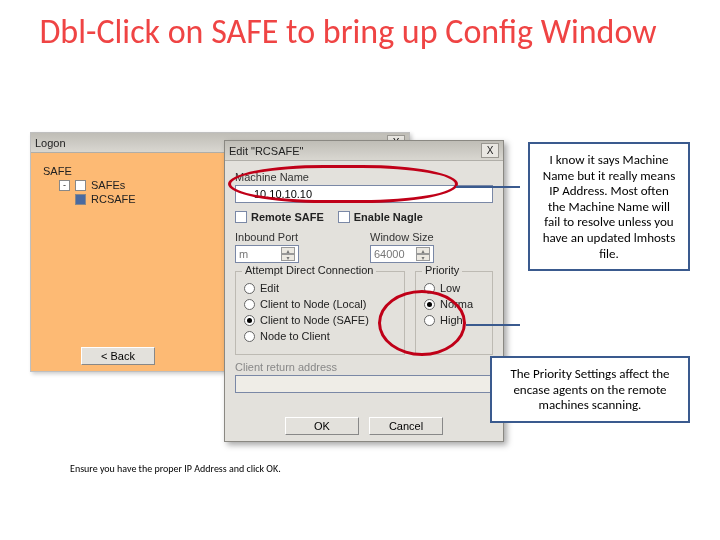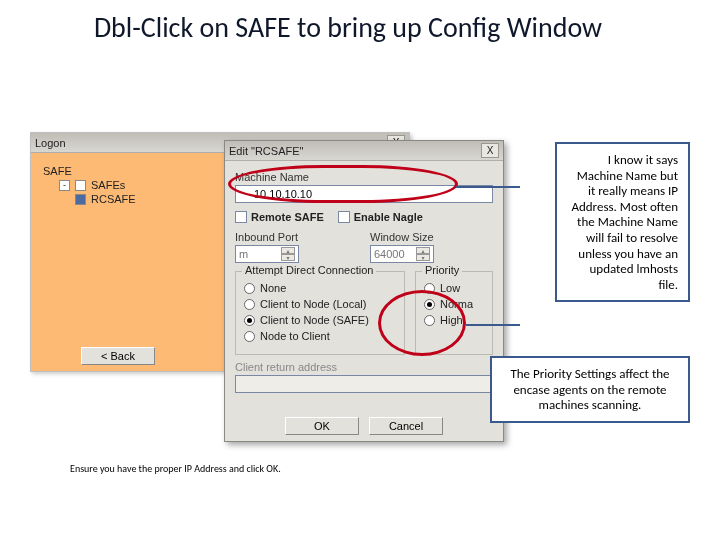--- a/index.html
+++ b/index.html
@@ -5,26 +5,26 @@
   * { box-sizing: border-box; margin: 0; padding: 0; }
   body {
     width: 720px;
     height: 540px;
     font-family: "Calibri", Arial, sans-serif;
     background: #fff;
     position: relative;
     overflow: hidden;
   }
   .slide-title {
-    font-size: 28px;
+    font-size: 34px;
     font-weight: 400;
     text-align: center;
     padding: 12px 60px 0 36px;
     line-height: 1.15;
-    color: #0f172a;
+    color: #ef4444;
   }
   .canvas {
     position: absolute;
     top: 110px; left: 0; width: 720px; height: 430px;
   }
   
   .win-logon {
     position: absolute;
     top: 22px; left: 30px; width: 380px; height: 240px;
     background: #fdba74;
@@ -137,21 +137,21 @@
   .callout {
     position:absolute;
     border:2px solid #3a5a8e;
     background:#fff;
     color:#000;
     font-size: 13px;
     text-align:center;
     padding: 8px 10px;
     line-height:1.2;
   }
-  .callout1 { top: 32px; right: 30px; width: 135px; text-align: right; }
+  .callout1 { top: 32px; right: 30px; width: 162px; }
   .callout2 { top: 246px; right: 30px; width: 200px; }
 
   .bottom-caption {
     position:absolute;
     top: 352px; left: 70px;
     font-size: 10px; color:#000;
   }
 
   .connector {
     position:absolute; background:#3a5a8e;
@@ -232,21 +232,21 @@
               </div>
           </div>
         </div>
       </div>
 
       <div class="two-col">
         <div class="fieldset" id="attempt-fs">
           <span class="legend">Attempt Direct Connection</span>
         <div class="radio-row">
               <div class="radio"></div>
-              <span>None</span>
+              <span>Edit</span>
             </div>
             <div class="radio-row">
               <div class="radio"></div>
               <span>Client to Node (Local)</span>
             </div>
             <div class="radio-row">
               <div class="radio sel"></div>
               <span>Client to Node (SAFE)</span>
             </div>
             <div class="radio-row">

